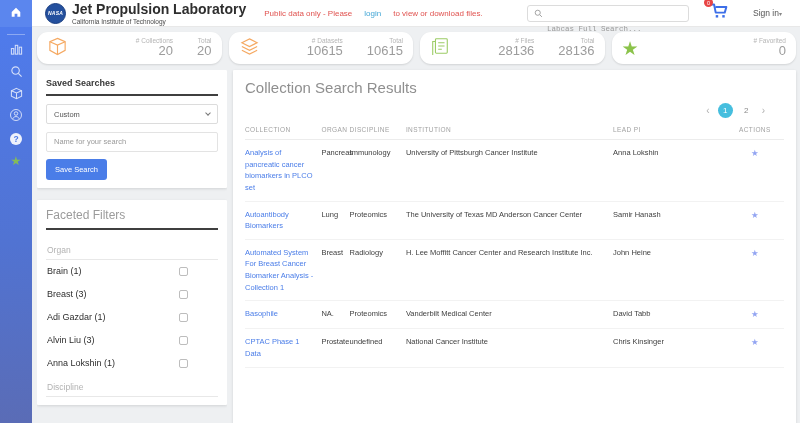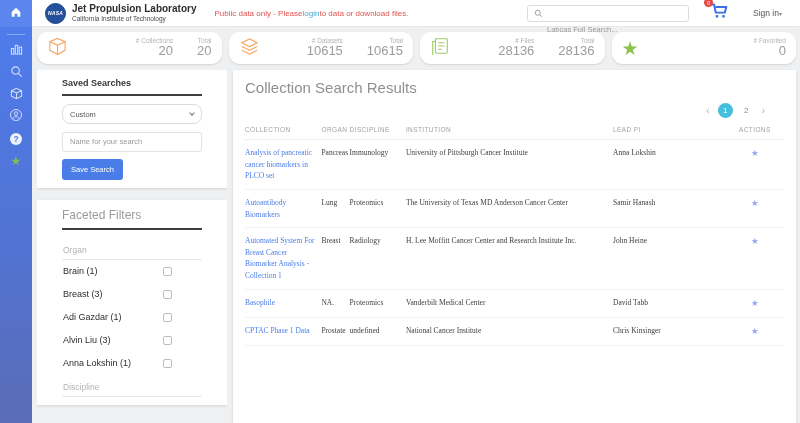--- a/index.html
+++ b/index.html
@@ -9,29 +9,29 @@
   
   .topbar { position:relative; z-index:3; display:flex; align-items:center;
     height:27px; background:#fff; border-bottom:1px solid #e8e8e8; padding-right:12px; }
   .home-btn { width:32px; height:27px; background:#5b86ee; display:flex;
     align-items:center; justify-content:center; flex:none; cursor:pointer; }
   .nasa-logo { width:21px; height:21px; border-radius:50%; background:#24509e;
     color:#fff; font-size:5px; font-weight:bold; font-style:italic; display:flex;
     align-items:center; justify-content:center; margin-left:13px; flex:none;
     border:1px solid #1b3f82; letter-spacing:.2px; }
   .brand { margin-left:6px; line-height:1.2; }
-  .brand1 { font-size:10px; font-weight:bold; color:#2e2e2e; }
+  .brand1 { font-size:14px; font-weight:bold; color:#2e2e2e; }
   .brand2 { font-size:6.5px; color:#4a4a4a; }
   .notice { margin-left:18px; font-size:8px; color:#e0524f; }
-  .notice .login { color:#45a7d6; cursor:pointer; margin:0 0; }
+  .notice .login { color:#45a7d6; cursor:pointer; margin:0 12px; }
   .flex-spacer { flex:1; }
   .searchbox { width:162px; height:17px; border:1px solid #dcdcdc; border-radius:3px;
     display:flex; align-items:center; padding:0 6px; gap:4px; background:#fff; }
   .searchbox input { border:none; outline:none; flex:1; font-size:7.5px; color:#444;
-    font-family:Liberation Sans, sans-serif; background:transparent;margin-top:32px; }
+    font-family:Liberation Mono, monospace; background:transparent;margin-top:32px; }
   .searchbox input::placeholder { color:#9a9a9a; }
   .cart-wrap { position:relative; margin:0 24px 0 20px; cursor:pointer; }
   .cart-badge { position:absolute; top:-4px; left:-5px; width:9px; height:9px;
     background:#e84545; border-radius:50%; color:#fff; font-size:5.5px; display:flex;
     align-items:center; justify-content:center; }
   .signin { font-size:8.5px; color:#555; display:flex; align-items:center; gap:0;
     cursor:pointer; margin-right:6px; }
   .signin .caret { font-size:6px; color:#888; }
 
   
@@ -52,27 +52,27 @@
     display:flex; align-items:center; height:32px; padding:0 10px; border-radius:11px; }
   .stat-col { text-align:right; line-height:1.15; }
   .stat-col.first { margin-left:auto; }
   .stat-col + .stat-col { margin-left:24px; }
   .stat-label { font-size:6.5px; color:#b5b5b5; }
   .stat-value { font-size:13px; color:#9c9c9c; }
   .fav-star { color:#8bc34a; font-size:19px; line-height:1; }
 
   .columns { display:flex; gap:6px; padding:0 4px 0 5px; height:355px; align-items:flex-start; }
   .left-col { width:190px; flex:none; height:100%; overflow:hidden; }
-  .card { background:#fff; box-shadow:0 1px 3px rgba(0,0,0,.12); padding:8px 25px;
+  .card { background:#fff; box-shadow:0 1px 3px rgba(0,0,0,.12); padding:8px 9px;
     border-radius:1px; }
   .card + .card { margin-top:12px; }
   .dark-rule { border-bottom:2px solid #3f3f3f; margin:6px 0 8px; }
   .ss-title { font-size:9px; font-weight:600; color:#383838; }
   .select { display:flex; justify-content:space-between; align-items:center;
-    border:1px solid #dcdcdc; border-radius:8px; height:20px; padding:0 7px;
+    border:1px solid #dcdcdc; border-radius:2px; height:20px; padding:0 7px;
     font-size:7.5px; color:#555; margin-bottom:6px; cursor:pointer; background:#fff; }
   .sel-caret { width:4px; height:4px; border-right:1px solid #777;
     border-bottom:1px solid #777; transform:rotate(45deg); margin-top:-2px; }
   .name-input { width:100%; border:1px solid #e3e3e3; border-radius:2px; height:20px;
     font-size:7.5px; padding:0 7px; color:#333; font-family:inherit; outline:none; }
   .name-input::placeholder { color:#9a9a9a; }
   .save-btn { background:#4a7de8; color:#fff; border:none; font-size:7.5px;
     padding:6px 9px; border-radius:3px; margin-top:7px; cursor:pointer; font-family:inherit; }
   .ff-title { font-size:12px; color:#9b9b9b; }
   .group-label { font-size:8.5px; color:#b3b3b3; padding:7px 1px 4px;
@@ -90,21 +90,21 @@
   .page { display:inline-flex; width:15px; height:15px; border-radius:50%;
     align-items:center; justify-content:center; font-size:8px; color:#8a8a8a;
     margin:0 3px; cursor:pointer; }
   .page.active { background:#46bede; color:#fff; }
 
   table { width:100%; border-collapse:collapse; table-layout:fixed; }
   th { font-size:6.5px; color:#a2a2a2; font-weight:normal; text-align:left;
     text-transform:uppercase; letter-spacing:.4px; padding:6px 6px 6px 0;
     border-bottom:1px solid #ececec; }
   td { font-size:7.5px; color:#3e3e3e; vertical-align:top; line-height:1.55;
-    padding:7px 6px 7px 0; border-bottom:1px solid #f2f2f2;font-family:Liberation Serif, serif; }
+    padding:7px 6px 7px 0; border-bottom:1px solid #f2f2f2; }
   .c-coll { width:76px; } .c-organ { width:28px; } .c-disc { width:56px; }
   .c-inst { width:206px;margin-left:31px; } .c-pi { width:118px; } .c-act { width:52px; }
   td.c-organ, td.c-disc { white-space:nowrap; overflow:visible; }
   td.c-coll a { color:#4a7de8; text-decoration:none; cursor:pointer; }
   th.c-act, td.c-act { text-align:center; }
   .row-star { color:#92a4f2; font-size:8.5px; cursor:pointer; }
 </style>
 </head>
 <body>
 
@@ -114,21 +114,21 @@
       <svg width="12" height="12" viewBox="0 0 14 14">
           <path d="M2 7 L7 2 L12 7 V12.5 H8.6 V9 H5.4 V12.5 H2 Z" fill="#fff"></path>
         </svg>
     </span>
   </div>
   <div class="nasa-logo">NASA</div>
   <div class="brand">
     <div class="brand1">Jet Propulsion Laboratory</div>
     <div class="brand2">California Institute of Technology</div>
   </div>
-  <div class="notice"><span>Public data only - Please</span><span class="login">login</span><span>to data or download files.</span></div>
+  <div class="notice"><span>Public data only - Please</span><span class="login">login</span><span>to view or download files.</span></div>
   <div class="flex-spacer"></div>
   <div class="searchbox">
     <span>
       <svg width="9" height="9" viewBox="0 0 12 12" fill="none" stroke="#9a9a9a" stroke-width="1.2">
           <circle cx="5" cy="5" r="3.4"></circle>
           <line x1="7.6" y1="7.6" x2="10.6" y2="10.6"></line>
         </svg>
     </span>
     <input type="text" placeholder="Labcas Full Search..." style="">
   </div>

